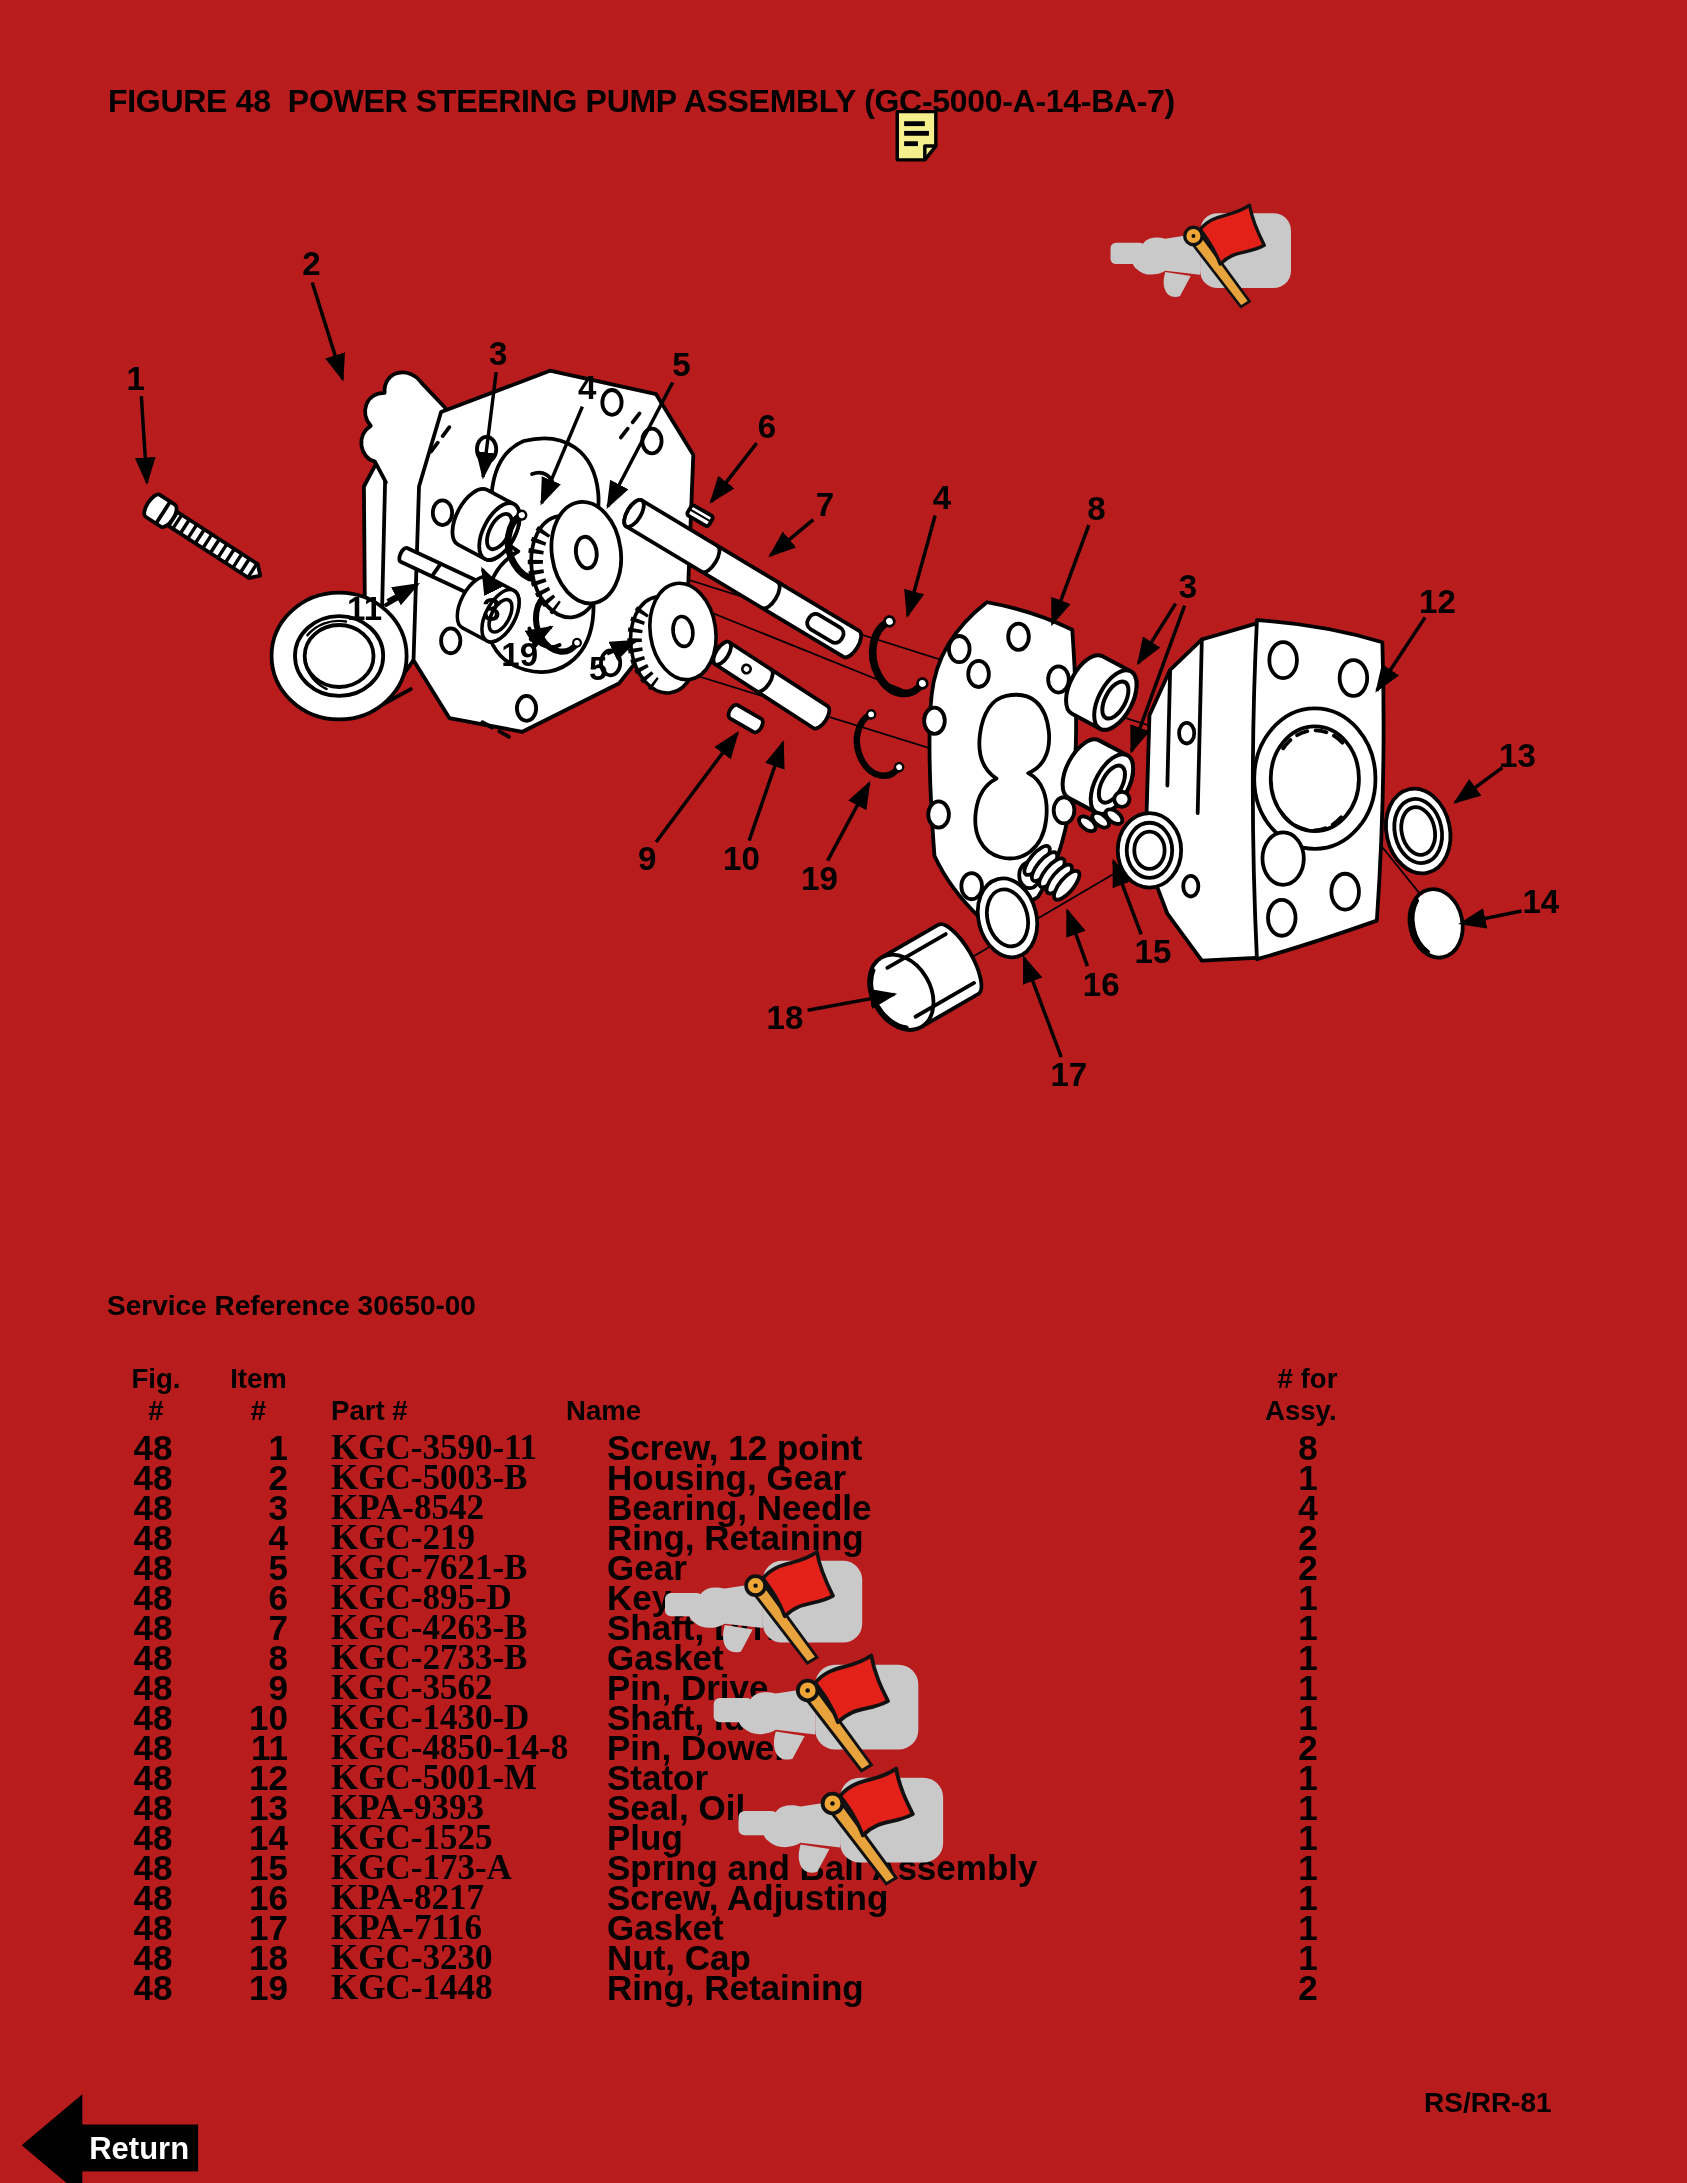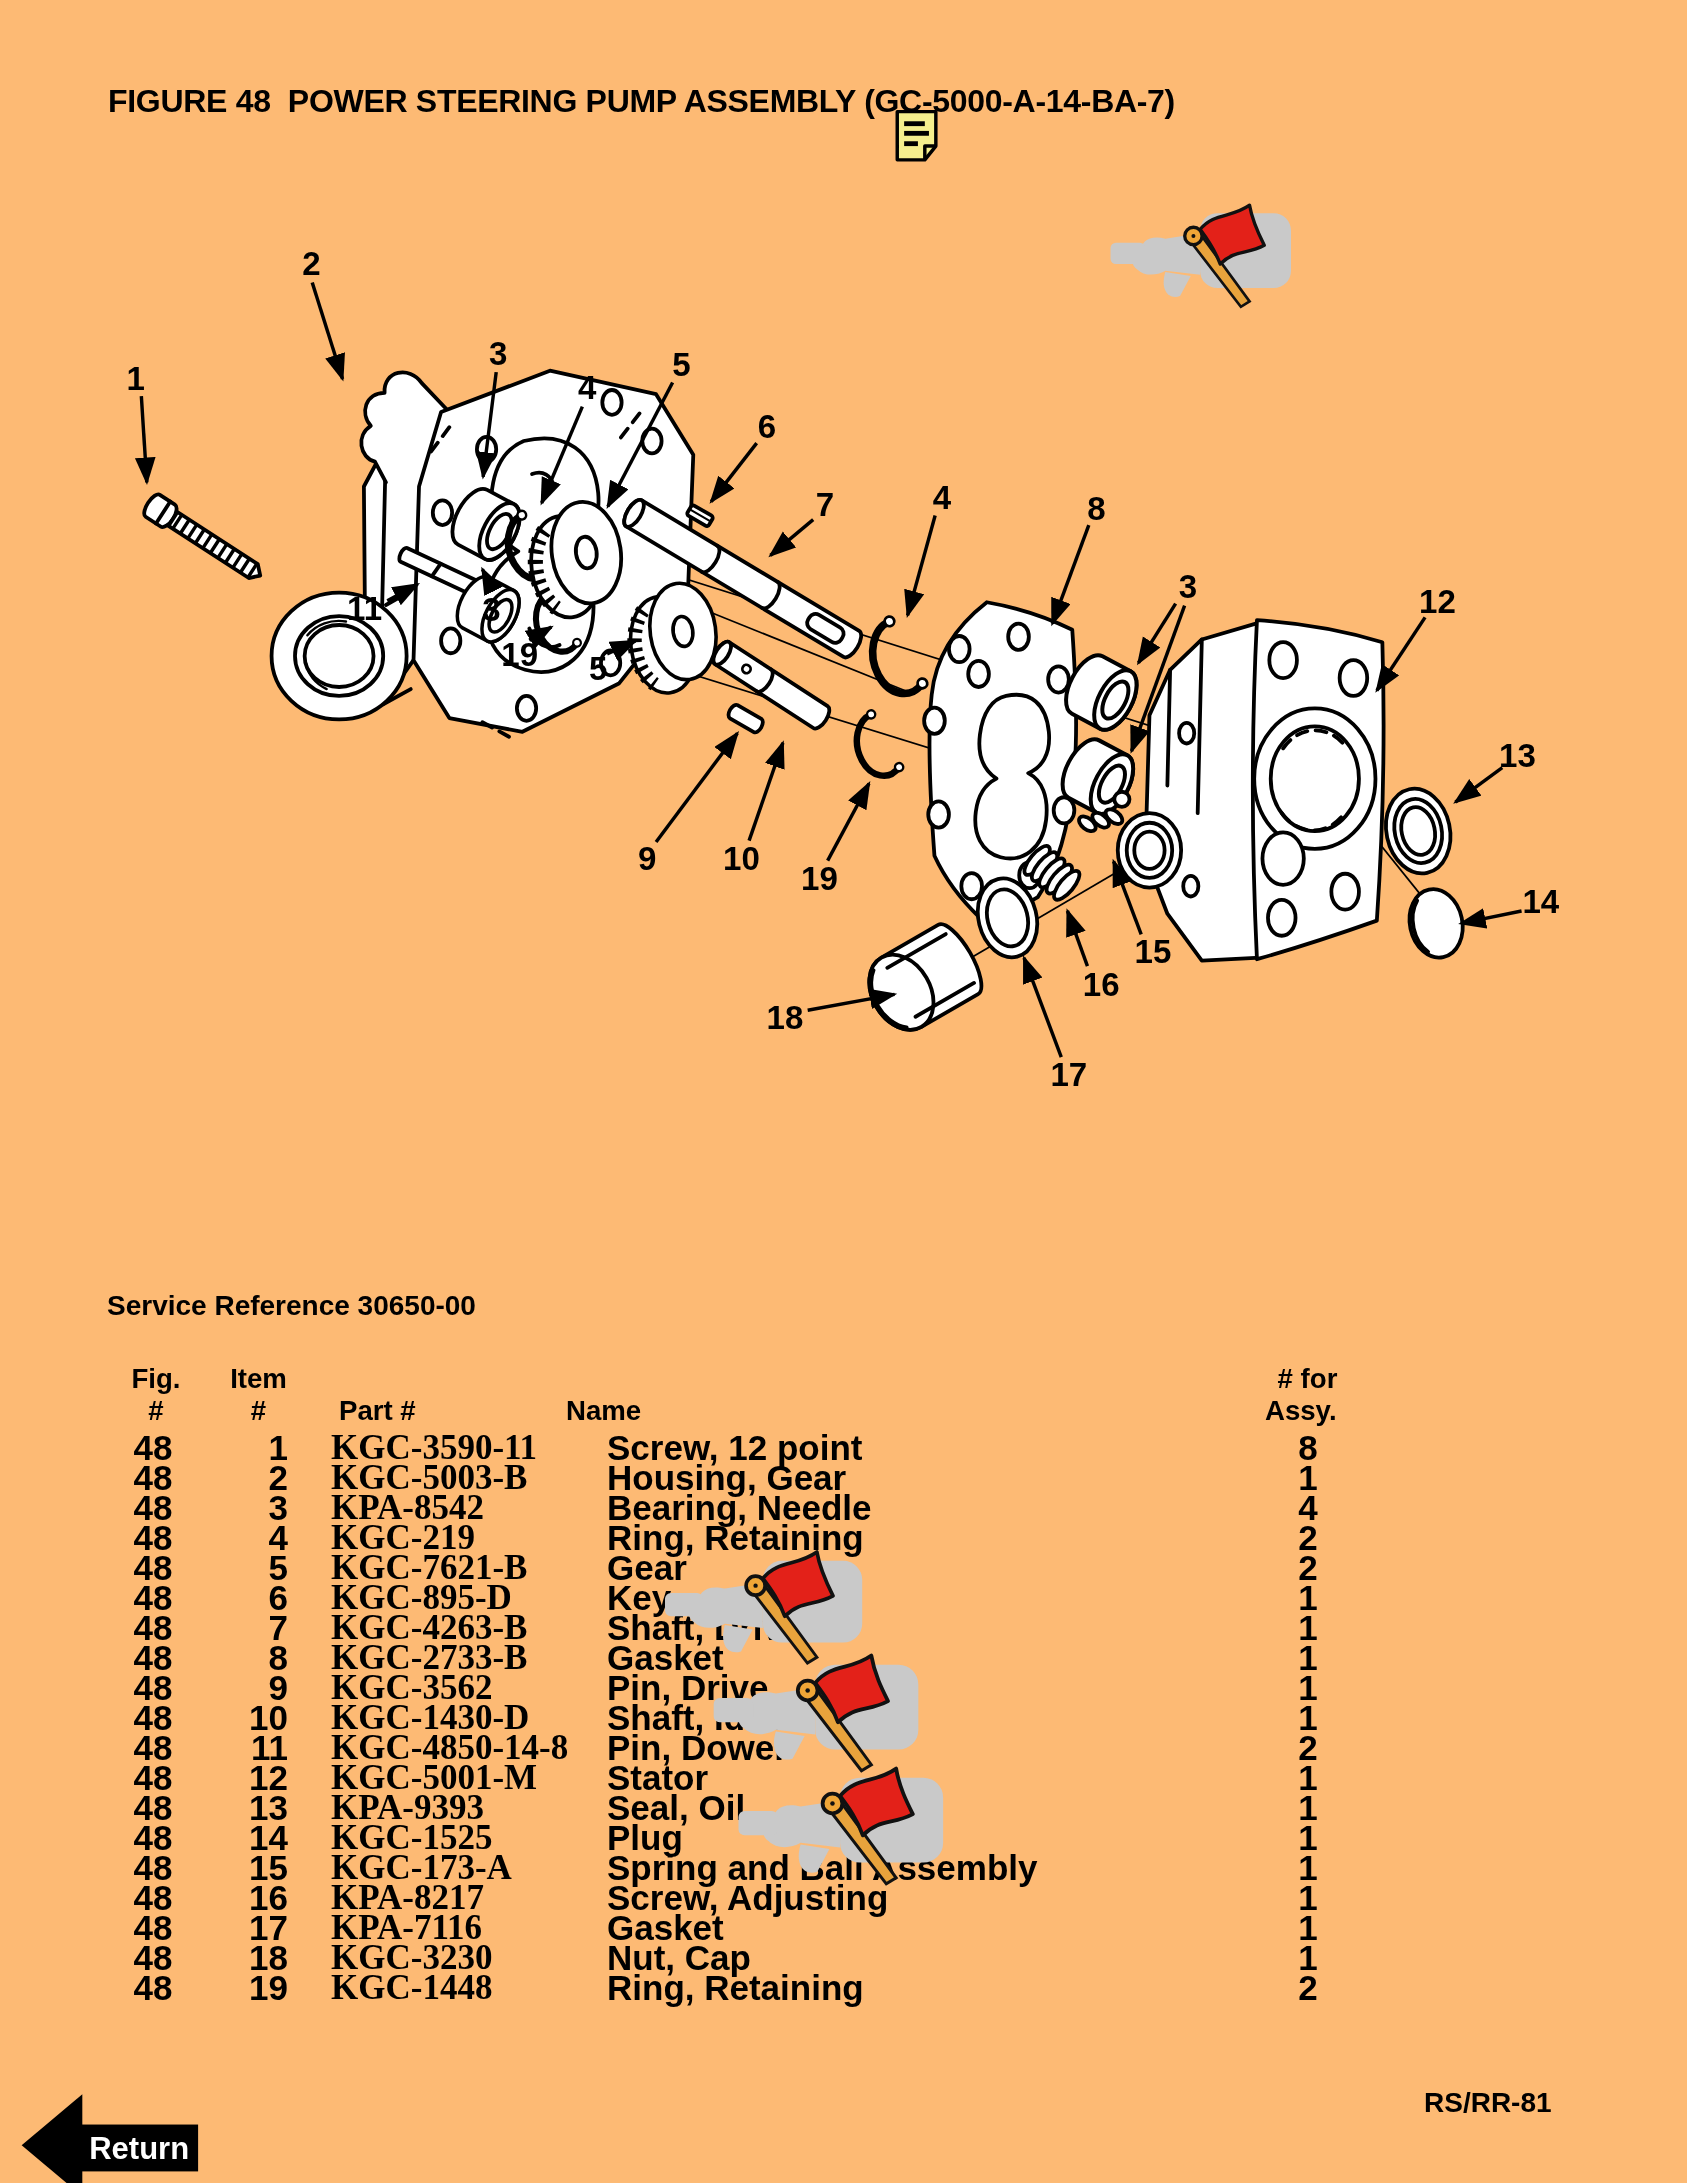--- a/index.html
+++ b/index.html
@@ -1,26 +1,26 @@
 <!DOCTYPE html>
 <html style="--fred: #e32119; --pole: #e8a33c; --ring: #f0a637; --sil: #c9c9c9; --note: #f5ef8e;font-size:11px"><head>
 <meta charset="utf-8">
 <style>
   html,body{margin:0;padding:0;background:#9a9a9a;}
-  .page{position:relative;width:1687px;height:2183px;background:#fdba74;overflow:hidden;
+  .page{position:relative;width:1687px;height:2183px;background:#b91c1c;overflow:hidden;
         font-family:"Liberation Sans",sans-serif;font-weight:700;color:#000;}
   .abs{position:absolute;}
   #title{left:108px;top:83px;font-size:32px;letter-spacing:-0.3px;white-space:pre;}
   #svcref{left:107px;top:1290px;font-size:28px;}
   .hdr{font-size:27.6px;white-space:pre;}
   #h-fig{left:131px;top:1363px;width:50px;text-align:center;}
   #h-fig2{left:131px;top:1395px;width:50px;text-align:center;}
   #h-item{left:227px;top:1363px;width:63px;text-align:center;}
   #h-item2{left:227px;top:1395px;width:63px;text-align:center;}
-  #h-part{left:339px;top:1395px;}
+  #h-part{left:331px;top:1395px;}
   #h-name{left:566px;top:1395px;}
   #h-qty1{left:1265px;top:1363px;width:85px;text-align:center;}
   #h-qty2{left:1265px;top:1395px;width:85px;}
   #rows{left:0;top:1433px;width:1687px;}
   .t-row{position:relative;height:30px;font-size:35px;}
   .t-row span{position:absolute;top:0;line-height:30px;white-space:pre;}
   .c-fig{left:131px;width:44px;text-align:center;}
   .c-item{left:211px;width:77px;text-align:right;}
   .c-part{left:331px;font-family:Liberation Serif, serif;}
   .c-name{left:562px;margin-left:45px;}

